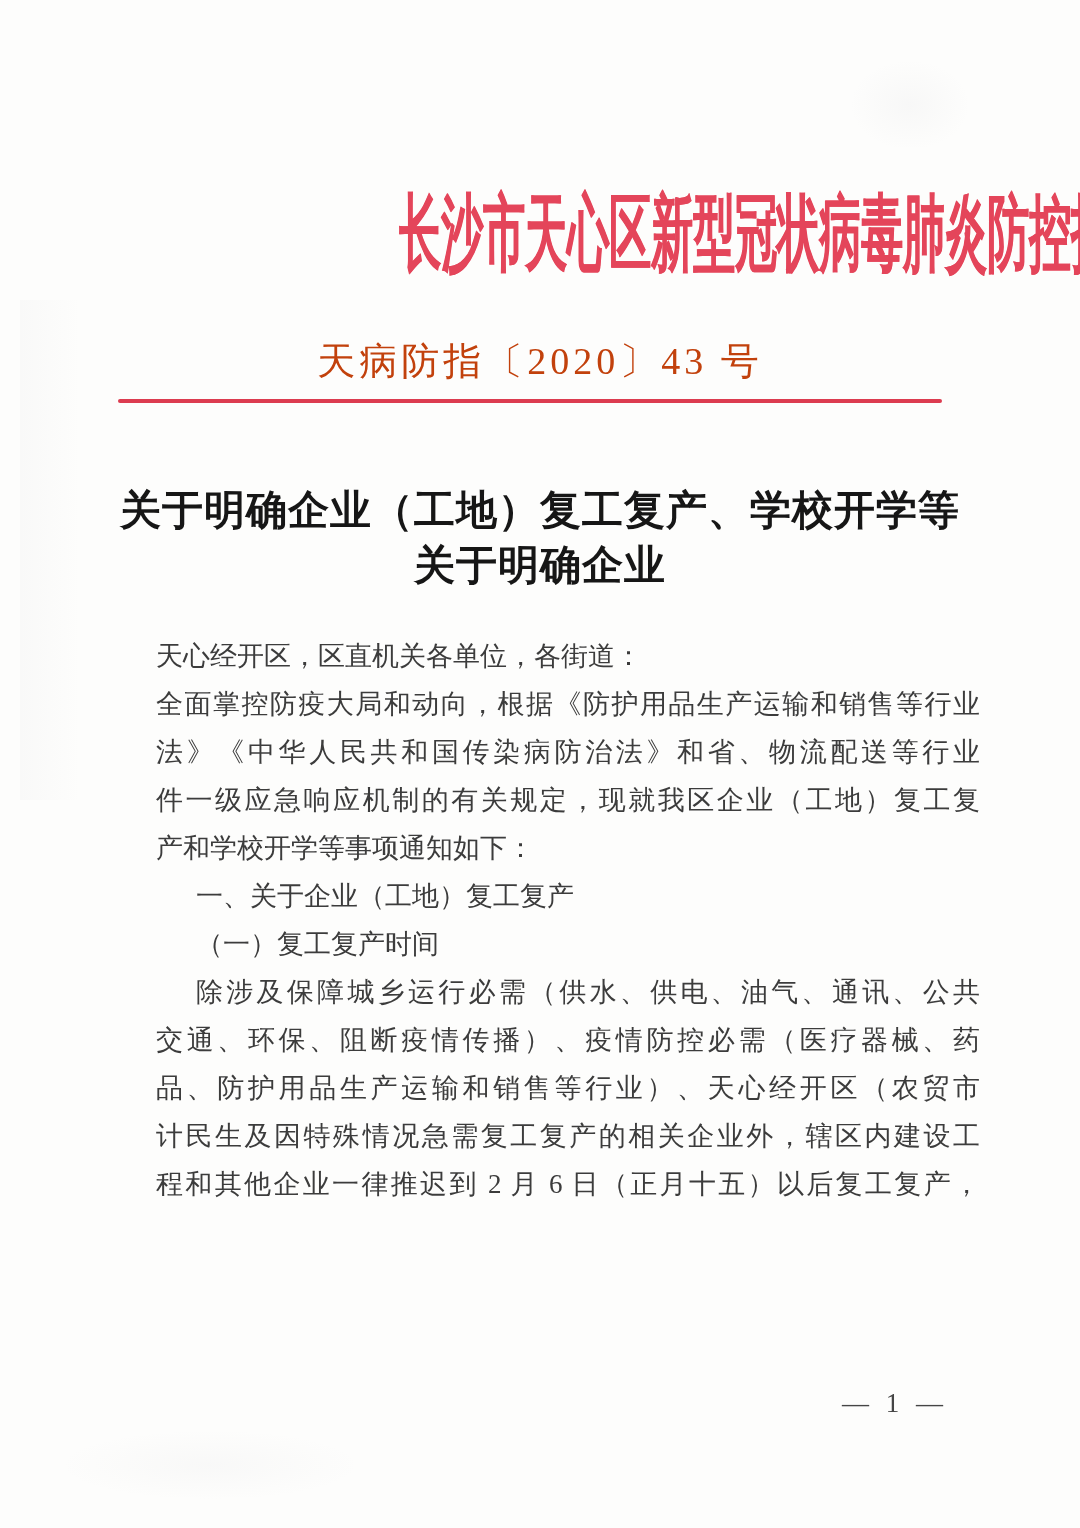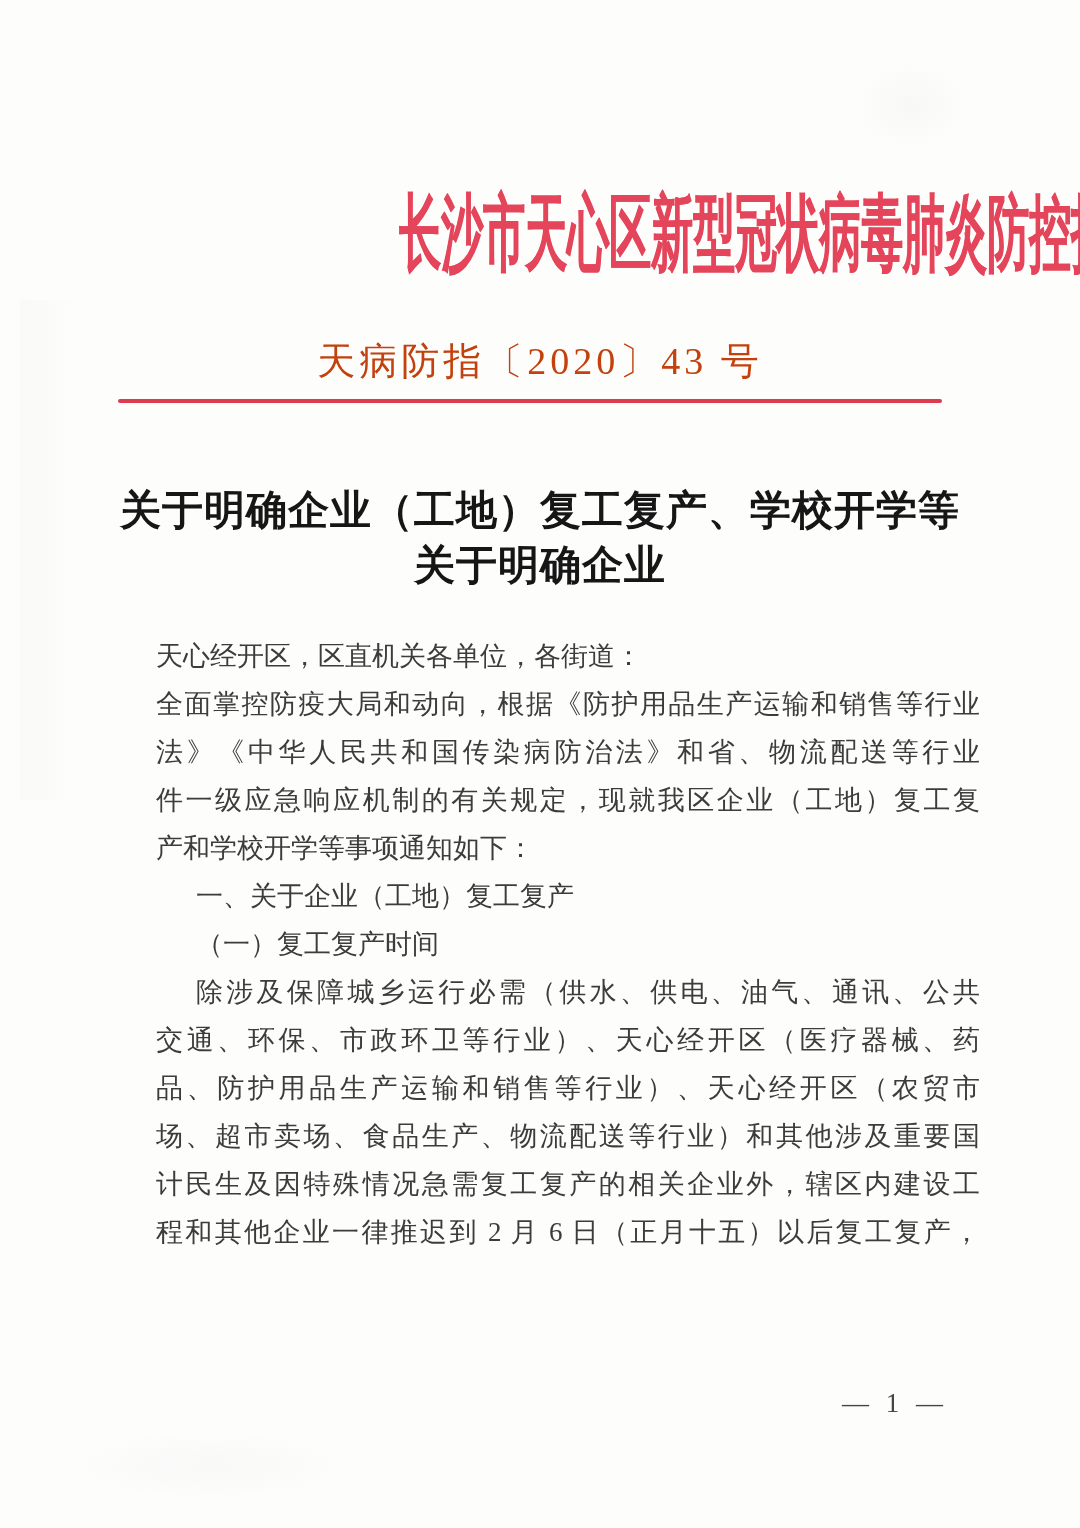--- a/index.html
+++ b/index.html
@@ -62,22 +62,21 @@
 
   <div class="body-text">
     <div class="line">天心经开区，区直机关各单位，各街道：</div>
     <div class="line j">全面掌控防疫大局和动向，根据《防护用品生产运输和销售等行业</div>
     <div class="line j">法》《中华人民共和国传染病防治法》和省、物流配送等行业</div>
     <div class="line j">件一级应急响应机制的有关规定，现就我区企业（工地）复工复</div>
     <div class="line">产和学校开学等事项通知如下：</div>
     <div class="line i">一、关于企业（工地）复工复产</div>
     <div class="line i">（一）复工复产时间</div>
     <div class="line i j">除涉及保障城乡运行必需（供水、供电、油气、通讯、公共</div>
-    <div class="line j">交通、环保、市政环卫等行业）、天心经开区（医疗器械、药</div>
+    <div class="line j">交通、环保、阻断疫情传播）、疫情防控必需（医疗器械、药</div>
     <div class="line j">品、防护用品生产运输和销售等行业）、天心经开区（农贸市</div>
-    <div class="line j">场、超市卖场、食品生产、物流配送等行业）和其他涉及重要国</div>
     <div class="line j">计民生及因特殊情况急需复工复产的相关企业外，辖区内建设工</div>
     <div class="line j">程和其他企业一律推迟到 2 月 6 日（正月十五）以后复工复产，</div>
   </div>
 
   <div class="page-num">— 1 —</div>
 
 </div>
 
 </body></html>

